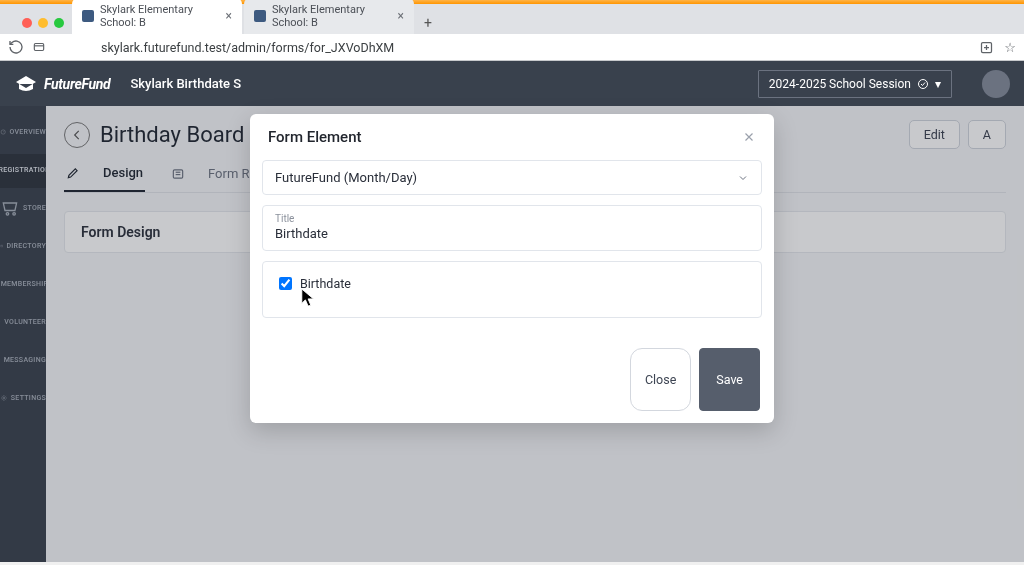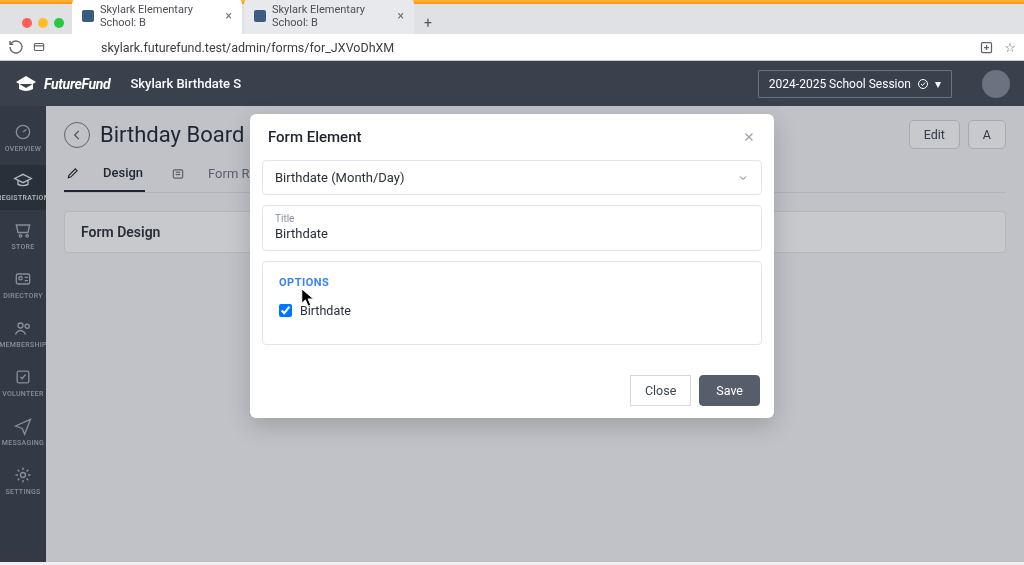--- a/index.html
+++ b/index.html
@@ -34,21 +34,21 @@
   .brand-icon { width: 24px; height: 24px; }
   .school-name { font-size: 13px; font-weight: 500; }
   .session-picker { margin-left: auto; border: 1px solid #6b7280; border-radius: 1px; padding: 6px 10px; font-size: 12px; display: flex; align-items: center; gap: 6px; cursor: pointer; }
   .user-avatar { width: 28px; height: 28px; border-radius: 50%; background: #6b7280; margin-left: 10px; }
 
   
   .app-body { display: flex; height: calc(100% - 4px - 30px - 30px - 45px); position: relative; }
 
   
   .sidebar { width: 46px; background: #39414d; display: flex; flex-direction: column; align-items: center; padding-top: 10px; gap: 4px; }
-  .side-item { width: 46px; display: flex; flex-direction: column; align-items: center; justify-content: center; color: #a9b0bb; font-size: 7px; font-weight: 500; text-transform: uppercase; letter-spacing: 0.3px; padding: 6px 0 8px 0; gap: 3px; cursor: pointer; }
+  .side-item { width: 46px; display: flex; align-items: center; justify-content: center; color: #a9b0bb; font-size: 7px; font-weight: 500; text-transform: uppercase; letter-spacing: 0.3px; padding: 6px 0 8px 0; gap: 3px; cursor: pointer; }
   .side-item.active { background: #2c333d; color: #e4e8ee; }
   .side-icon { width: 20px; height: 20px; }
 
   
   .content { flex: 1; background: #f5f6f8; padding: 14px 18px; position: relative; }
   .page-head { display: flex; align-items: center; gap: 10px; margin-bottom: 10px; }
   .back-btn { width: 26px; height: 26px; border: 1.5px solid #777; border-radius: 50%; display: flex; align-items: center; justify-content: center; cursor: pointer; color: #555; }
   .page-title { font-size: 22px; font-weight: 400; color: #1e2530; }
   .head-actions { margin-left: auto; display: flex; gap: 8px; }
   .btn-outline { border: 1px solid #cfd4dc; background: #fff; border-radius: 5px; padding: 6px 14px; font-size: 12.5px; color: #3a4150; cursor: pointer; }
@@ -75,21 +75,21 @@
   .form-field .fld-label { font-size: 10px; color: #8b919c; }
   .form-field .fld-value { font-size: 13px; color: #2a2f3a; margin-top: 2px; }
   .fld-caret { position: absolute; right: 12px; top: 50%; transform: translateY(-50%); color: #6b7280; }
 
   .options-card { border: 1px solid #e1e5eb; border-radius: 4px; padding: 14px 16px 26px 16px; }
   .options-title { font-size: 11px; font-weight: 700; letter-spacing: 0.5px; color: #3b82f6; text-transform: uppercase; margin-bottom: 14px; }
   .chk-row { display: flex; align-items: center; gap: 8px; font-size: 12.5px; color: #2a2f3a; position: relative; }
   .chk-row input { width: 13px; height: 13px; }
 
   .modal-foot { display: flex; justify-content: flex-end; gap: 8px; padding: 12px 14px; }
-  .btn-close { background: #fff; border: 1px solid #d3d7de; color: #3d4452; font-size: 12.5px; padding: 7px 14px; border-radius: 0; cursor: pointer; }
+  .btn-close { background: #fff; border: 1px solid #d3d7de; color: #3d4452; font-size: 12.5px; padding: 23px 14px; border-radius: 12px; cursor: pointer; }
   .btn-save { background: #565e6c; border: 1px solid #565e6c; color: #fff; font-size: 12.5px; padding: 7px 16px; border-radius: 4px; cursor: pointer; }
 
   
   .cursor-img { position: absolute; width: 18px; height: 22px; z-index: 200; pointer-events: none; }
 
   svg { display: block; }
 </style>
 </head>
 <body>
 
@@ -270,35 +270,34 @@
       <div class="modal-title">Form Element</div>
       <button class="modal-close">
         <svg width="14" height="14" viewBox="0 0 24 24" fill="none" stroke="currentColor" stroke-width="2">
             <path d="M6 6l12 12M18 6L6 18"></path>
           </svg>
       </button>
     </div>
     <div class="modal-body">
 
       <div class="form-field">
-        <div class="fld-value">Birthdate (Month/Day)</div>
+        <div class="fld-value">FutureFund (Month/Day)</div>
         <span class="fld-caret">
           <svg width="12" height="12" viewBox="0 0 24 24" fill="none" stroke="currentColor" stroke-width="2">
               <path d="M6 9l6 6 6-6"></path>
             </svg>
         </span>
       </div>
 
       <div class="form-field">
         <div class="fld-label">Title</div>
         <div class="fld-value">Birthdate</div>
       </div>
 
       <div class="options-card">
-        <div class="options-title">OPTIONS</div>
         <label class="chk-row">
           <input type="checkbox" checked="" style="">
           <span>Birthdate</span>
         </label>
       </div>
 
     </div>
     <div class="modal-foot">
       <button class="btn-close">Close</button>
       <button class="btn-save">Save</button>

